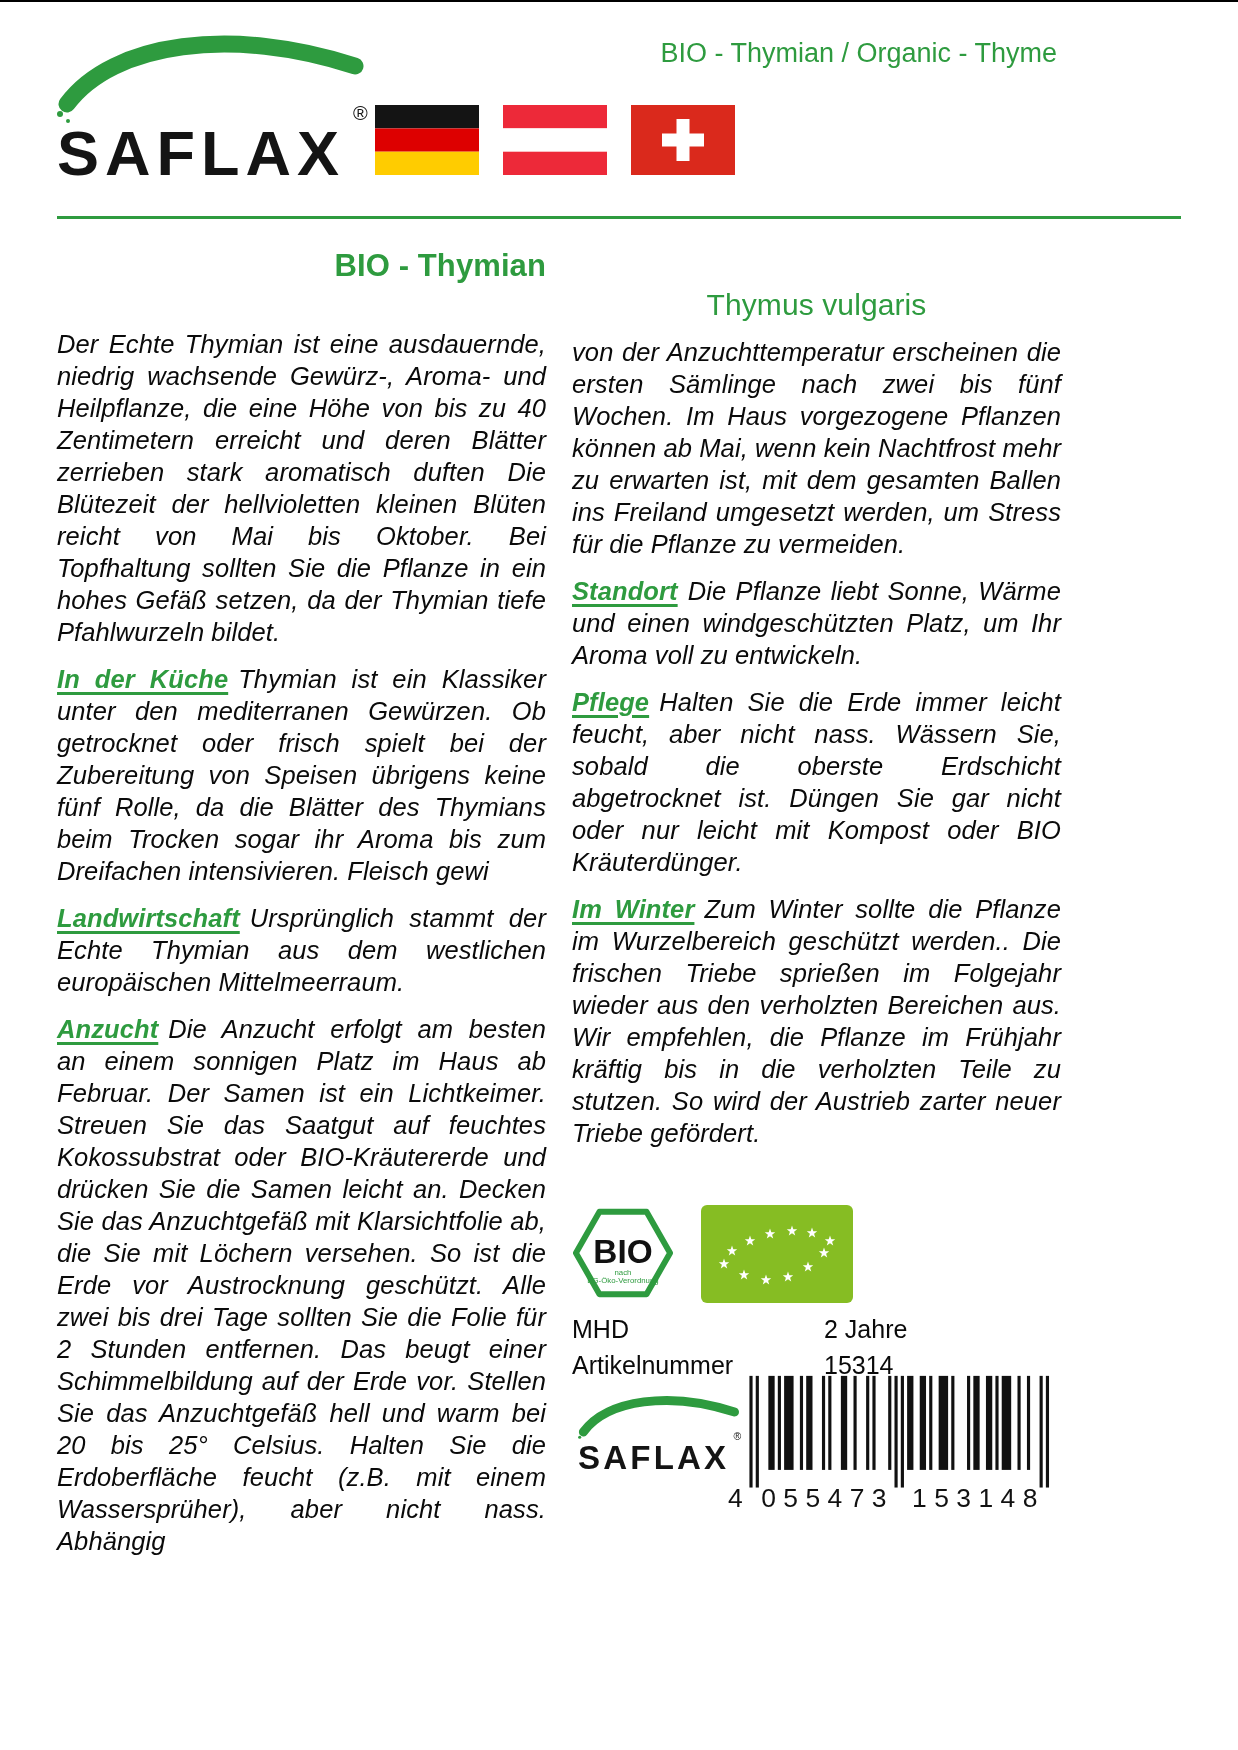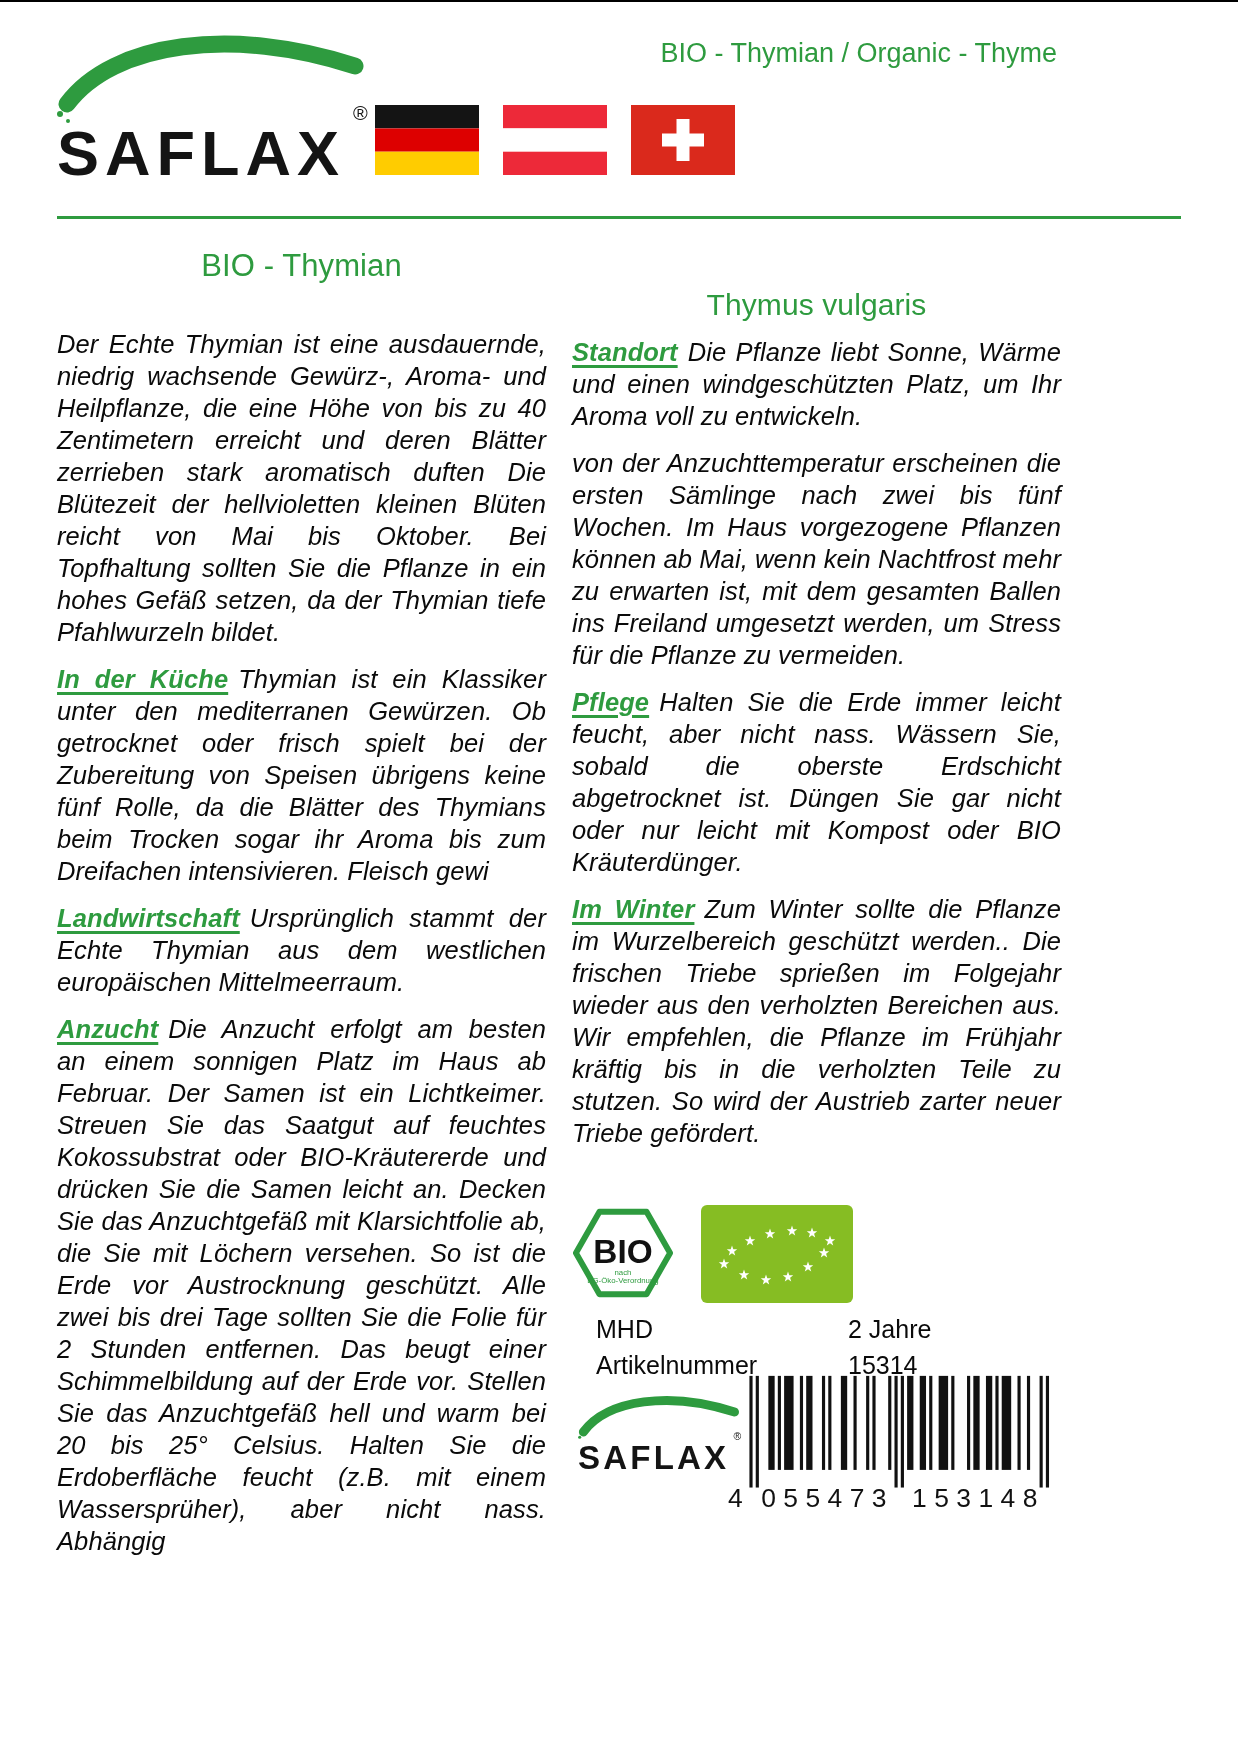--- a/index.html
+++ b/index.html
@@ -23,30 +23,30 @@
 
   
   .col{position:absolute;top:240px;width:489px;font-size:25.5px;line-height:32px;
        text-align:justify;letter-spacing:0.1px;color:var(--ink);hyphens:auto;}
   .col-left{left:57px;}
   .col-right{left:572px;}
   p.para{margin:0 0 15px 0;font-style:italic;}
   .inhead{color:var(--green);font-weight:bold;text-decoration:underline;
           text-decoration-thickness:2.5px;text-underline-offset:4px;
           padding-right:6px;margin-right:4px;}
-  .page-title{color:var(--green);font-weight:normal;font-size:31px;line-height:36px;
-              padding-top:6px;margin:0 0 44px 0;text-align:center;}
+  .page-title{color:var(--green);font-weight:bold;font-size:31px;line-height:36px;
+              padding-top:6px;margin:0 0 44px 0;text-align:right;}
   .latin-name{color:var(--green);font-size:30px;line-height:35px;margin:45px 0 14px 0;text-align:center;}
 
   
   .cert{position:absolute;left:572px;top:1192px;width:489px;height:335px;}
   .bio-seal{position:absolute;left:0;top:6px;width:102px;height:106px;}
   .eu-logo{position:absolute;left:128px;top:10px;width:154px;height:100px;}
   .eco-text{position:absolute;left:294px;top:10px;font-size:26px;line-height:33px;text-align:left;}
-  .cert-row{position:absolute;left:0;width:489px;font-size:25px;line-height:30px;margin-left:24px;}
+  .cert-row{position:absolute;left:0;width:489px;font-size:25px;line-height:30px;}
   .row-mhd{top:120px;}
   .row-art{top:156px;}
   .cert-row .val{position:absolute;left:252px;top:0;}
   .brand-logo-small{position:absolute;left:4px;top:196px;width:168px;height:84px;}
   .barcode-wrap{position:absolute;left:150px;top:176px;width:333px;height:143px;}
   .bc-digit{font-family:"Liberation Sans","DejaVu Sans",sans-serif;font-size:27px;fill:#111;}
 
   .wordmark{font-family:"Liberation Sans","DejaVu Sans",sans-serif;font-weight:bold;fill:#141414;}
 </style>
 </head>
@@ -87,22 +87,22 @@
   <div class="col col-left">
     <h1 class="page-title">BIO - Thymian</h1>
     <p class="para"><span>Der Echte Thymian ist eine ausdauernde, niedrig wachsende Gewürz-, Aroma- und Heilpflanze, die eine Höhe von bis zu 40 Zentimetern erreicht und deren Blätter zerrieben stark aromatisch duften Die Blütezeit der hellvioletten kleinen Blüten reicht von Mai bis Oktober. Bei Topfhaltung sollten Sie die Pflanze in ein hohes Gefäß setzen, da der Thymian tiefe Pfahlwurzeln bildet.</span></p>
     <p class="para"><span class="inhead">In der Küche</span><span>Thymian ist ein Klassiker unter den mediterranen Gewürzen. Ob getrocknet oder frisch spielt bei der Zubereitung von Speisen übrigens keine fünf Rolle, da die Blätter des Thymians beim Trocken sogar ihr Aroma bis zum Dreifachen intensivieren. Fleisch gewi</span></p>
     <p class="para"><span class="inhead">Landwirtschaft</span><span>Ursprünglich stammt der Echte Thymian aus dem westlichen europäischen Mittelmeerraum.</span></p>
     <p class="para"><span class="inhead">Anzucht</span><span>Die Anzucht erfolgt am besten an einem sonnigen Platz im Haus ab Februar. Der Samen ist ein Lichtkeimer. Streuen Sie das Saatgut auf feuchtes Kokossubstrat oder BIO-Kräutererde und drücken Sie die Samen leicht an. Decken Sie das Anzuchtgefäß mit Klarsichtfolie ab, die Sie mit Löchern versehen. So ist die Erde vor Austrocknung geschützt. Alle zwei bis drei Tage sollten Sie die Folie für 2 Stunden entfernen. Das beugt einer Schimmelbildung auf der Erde vor. Stellen Sie das Anzuchtgefäß hell und warm bei 20 bis 25° Celsius. Halten Sie die Erdoberfläche feucht (z.B. mit einem Wassersprüher), aber nicht nass. Abhängig</span></p>
   </div>
 
   <div class="col col-right">
     <div class="latin-name">Thymus vulgaris</div>
+    <p class="para"><span>von der Anzuchttemperatur erscheinen die ersten Sämlinge nach zwei bis fünf Wochen. Im Haus vorgezogene Pflanzen können ab Mai, wenn kein Nachtfrost mehr zu erwarten ist, mit dem gesamten Ballen ins Freiland umgesetzt werden, um Stress für die Pflanze zu vermeiden.</span></p>
     <p class="para"><span class="inhead">Standort</span><span>Die Pflanze liebt Sonne, Wärme und einen windgeschützten Platz, um Ihr Aroma voll zu entwickeln.</span></p>
-    <p class="para"><span>von der Anzuchttemperatur erscheinen die ersten Sämlinge nach zwei bis fünf Wochen. Im Haus vorgezogene Pflanzen können ab Mai, wenn kein Nachtfrost mehr zu erwarten ist, mit dem gesamten Ballen ins Freiland umgesetzt werden, um Stress für die Pflanze zu vermeiden.</span></p>
     <p class="para"><span class="inhead">Pflege</span><span>Halten Sie die Erde immer leicht feucht, aber nicht nass. Wässern Sie, sobald die oberste Erdschicht abgetrocknet ist. Düngen Sie gar nicht oder nur leicht mit Kompost oder BIO Kräuterdünger.</span></p>
     <p class="para"><span class="inhead">Im Winter</span><span>Zum Winter sollte die Pflanze im Wurzelbereich geschützt werden.. Die frischen Triebe sprießen im Folgejahr wieder aus den verholzten Bereichen aus. Wir empfehlen, die Pflanze im Frühjahr kräftig bis in die verholzten Teile zu stutzen. So wird der Austrieb zarter neuer Triebe gefördert.</span></p>
   </div>
 
   <div class="cert">
 
     <svg class="bio-seal" viewBox="0 0 104 108">
       <polygon points="4,54 28,12 76,12 100,54 76,96 28,96" fill="#ffffff" stroke="#2e9b3f" stroke-width="6" stroke-linejoin="round"></polygon>
       <text x="52" y="64" text-anchor="middle" font-size="34" font-weight="bold" fill="#111">BIO</text>
       <text x="52" y="76" text-anchor="middle" font-size="8" fill="#2e9b3f">nach</text>

